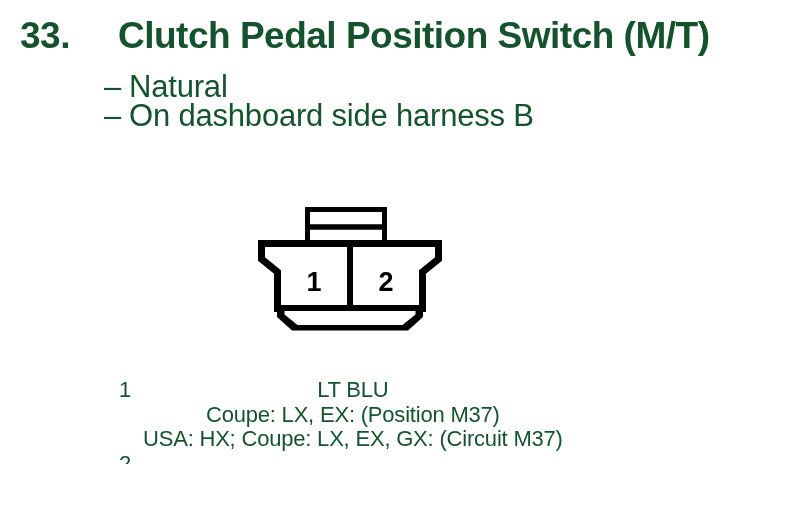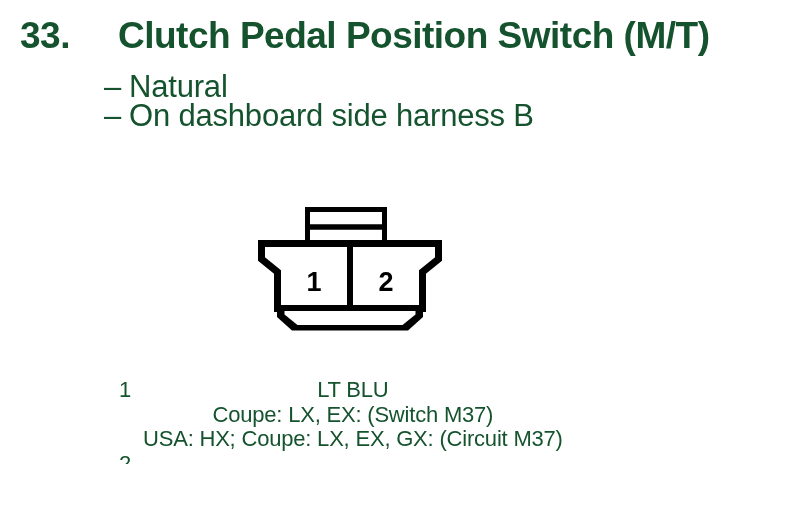--- a/index.html
+++ b/index.html
@@ -120,21 +120,21 @@
 
     <text x="314" y="291" text-anchor="middle" fill="#000000">1</text>
     <text x="386" y="291" text-anchor="middle" fill="#000000">2</text>
   </svg>
 
   <div class="pin-list">
     <div class="pin-row">
       <span class="pin-num">1</span>
       <span class="pin-lines">
         <div>LT BLU</div>
-        <div>Coupe: LX, EX: (Switch M37)</div>
+        <div>Coupe: LX, EX: (Position M37)</div>
         <div>USA: HX; Coupe: LX, EX, GX: (Circuit M37)</div>
       </span>
     </div>
     <div class="pin-row">
       <span class="pin-num">2</span>
     </div>
   </div>
 
 </div>
 

